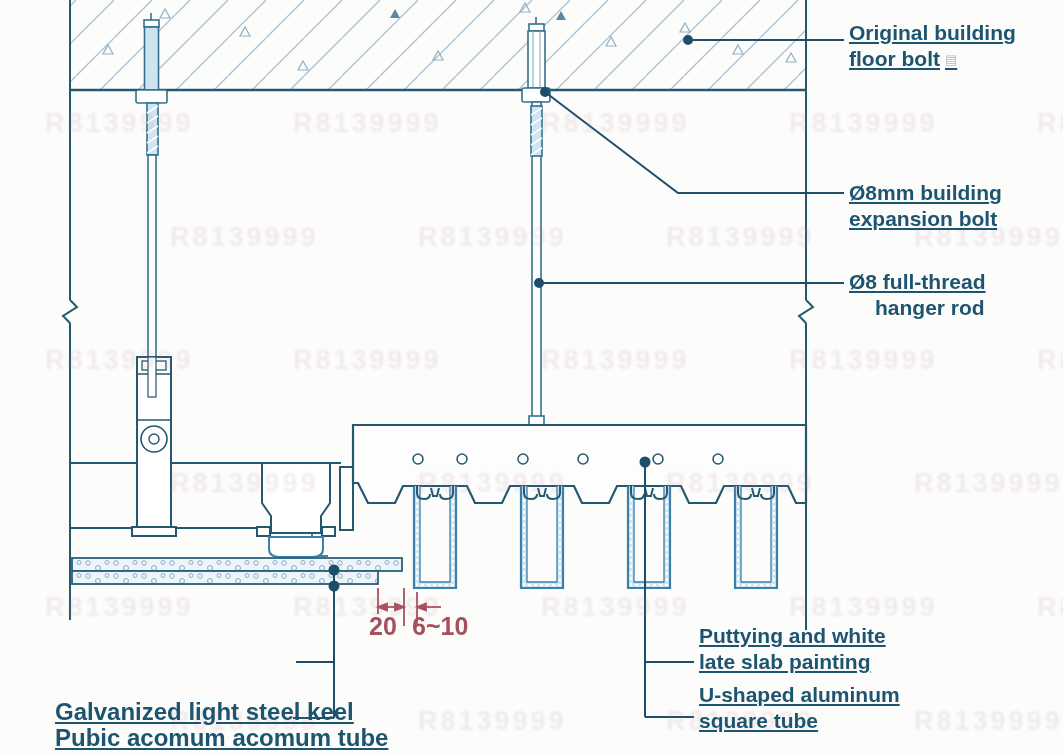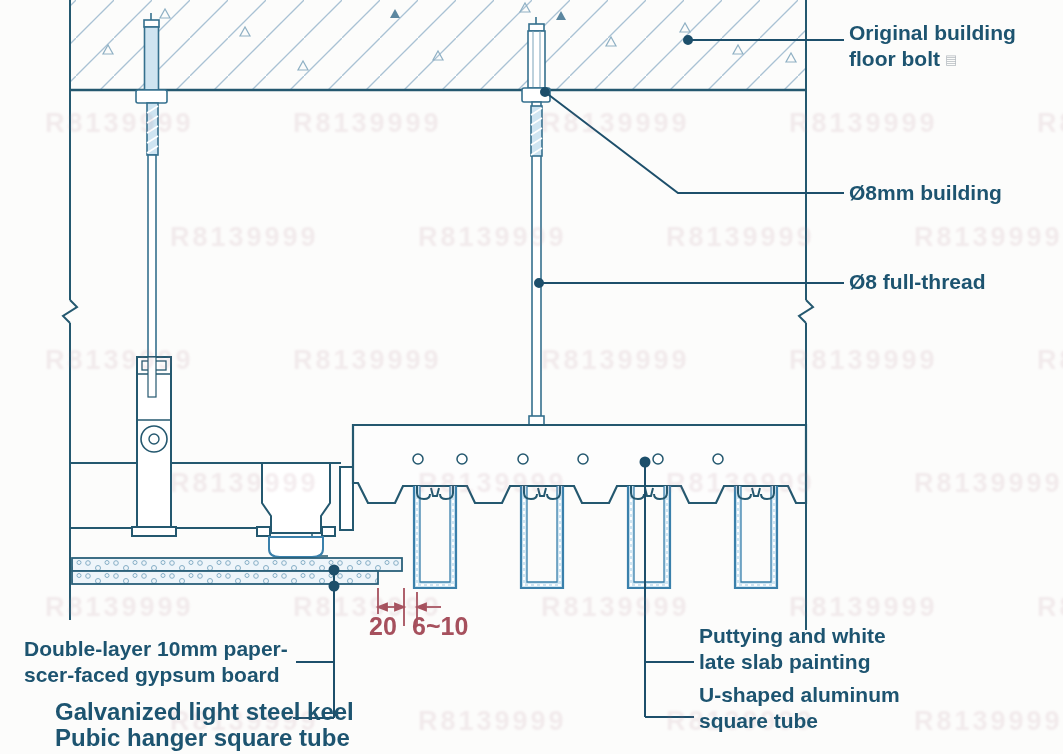--- a/index.html
+++ b/index.html
@@ -2,21 +2,21 @@
 <html><head>
 <meta charset="utf-8">
 <style>
   html,body{margin:0;padding:0;background:#ffffff;}
   #stage{position:relative;width:1063px;height:754px;background:#fcfcfb;overflow:hidden;
          font-family:"Liberation Sans","DejaVu Sans",sans-serif;}
   #drawing{position:absolute;left:0;top:0;z-index:1;}
   .wm{position:absolute;z-index:2;color:#b2808f;opacity:0.14;font-size:27px;font-weight:bold;
       letter-spacing:3px;filter:blur(1px);pointer-events:none;white-space:nowrap;}
   .lbl{position:absolute;z-index:3;color:#1d5470;font-size:21px;line-height:26px;font-weight:600;
-       white-space:nowrap;}
+       white-space:nowrap;text-decoration:underline;}
   .lbl.small{font-size:24px;line-height:25px;}
   .lbl .ind{padding-left:26px;display:inline-block;}
   .dim{position:absolute;z-index:3;color:#a6505d;font-size:25px;font-weight:600;white-space:nowrap;}
   .mat-icon{font-size:13px;color:#b6bcc2;vertical-align:2px;margin-left:5px;}
 </style>
 </head>
 <body>
 
 <div id="stage">
 
@@ -217,37 +217,35 @@
     </g>
   </svg>
 
   <div class="lbl" style="left:849px;top:20px;">
     <span>Original building</span><br>
     <span>floor bolt</span><span class="mat-icon">▤</span>
   </div>
 
   <div class="lbl" style="left:849px;top:180px;">
     <span>Ø8mm building</span><br>
+    <span>expansion bolt</span>
   </div>
 
   <div class="lbl" style="left:849px;top:269px;">
     <span>Ø8 full-thread</span><br>
-  </div>
-
-  <div class="lbl" style="left:24px;top:636px;">
-    <span>Double-layer 10mm paper-</span><br>
-    <span>scer-faced gypsum board</span>
-  </div>
+    <span class="ind">hanger rod</span>
+  </div>
+
 
   <div class="lbl small" style="left:55px;top:699px;">
     <span>Galvanized light steel keel</span>
   </div>
 
   <div class="lbl small" style="left:55px;top:725px;">
-    <span>Pubic hanger square tube</span>
+    <span>Pubic acomum acomum tube</span>
   </div>
 
   <div class="lbl" style="left:699px;top:600px;margin-top:23px;">
     <span>Puttying and white</span><br>
     <span>late slab painting</span>
   </div>
 
   <div class="lbl" style="left:699px;top:682px;">
     <span>U-shaped aluminum</span><br>
     <span>square tube</span>

